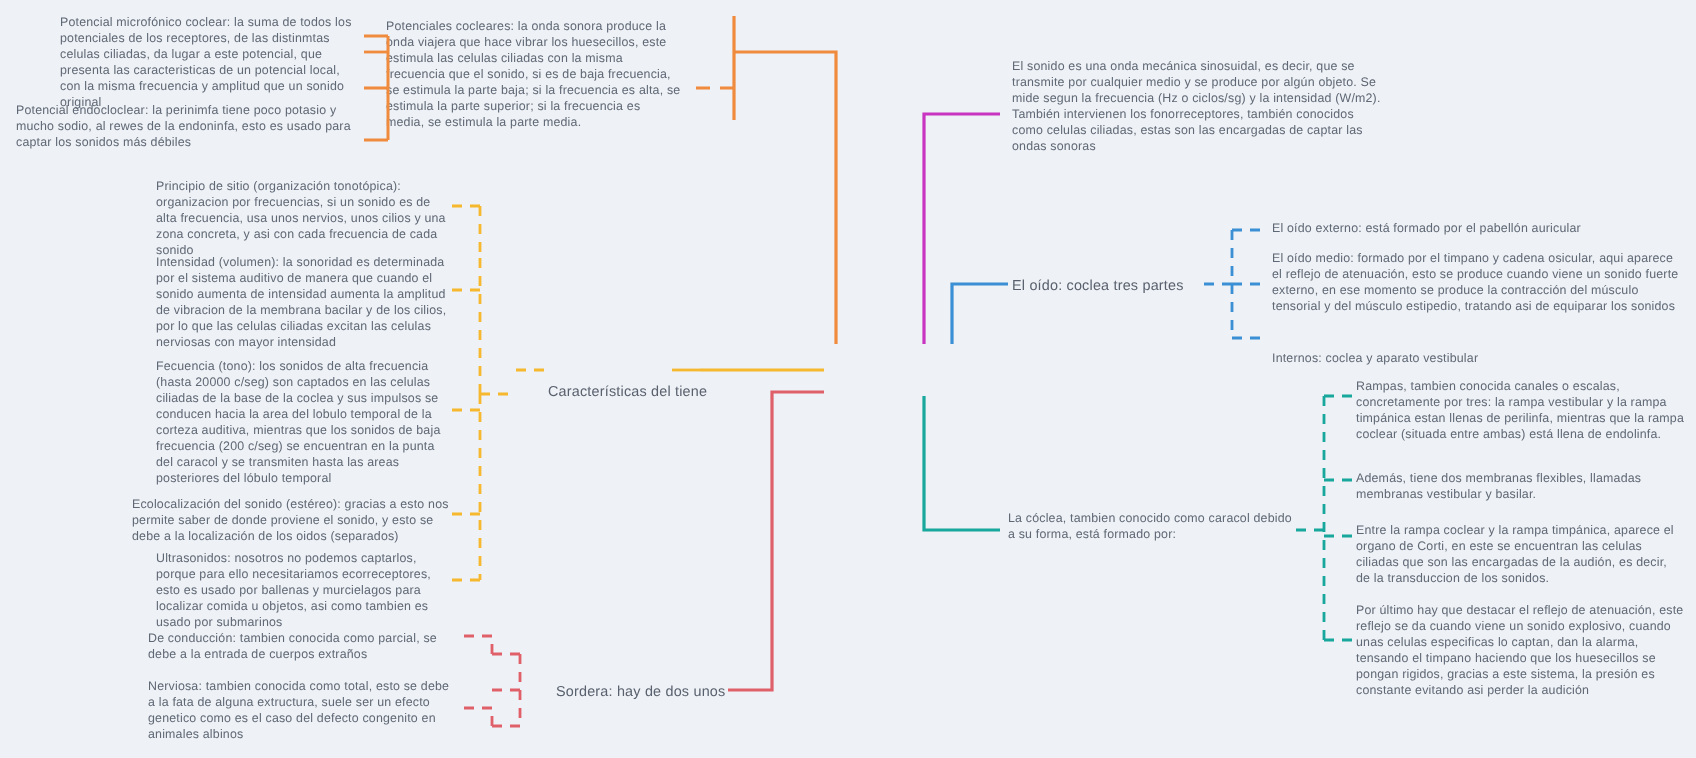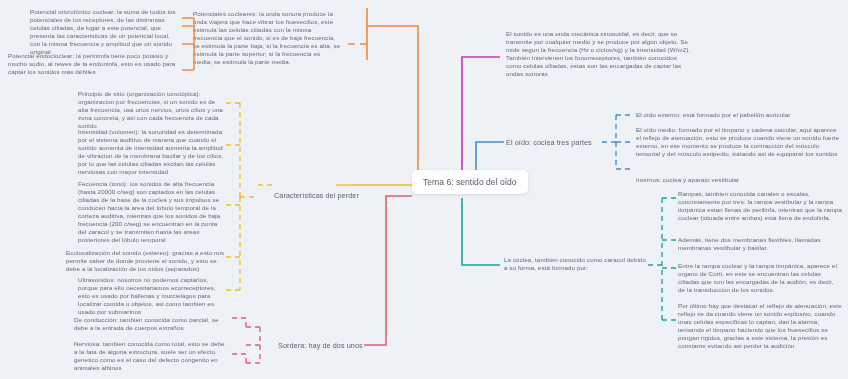--- a/index.html
+++ b/index.html
@@ -99,28 +99,27 @@
 
     <path d="M 462 198 L 462 265 L 500 265" stroke="#17a79c" stroke-width="1.6" fill="none"></path>
     <path d="M 648 265 L 662 265" stroke="#17a79c" stroke-width="1.4" fill="none" stroke-dasharray="5,4"></path>
     <path d="M 662 198 L 662 320" stroke="#17a79c" stroke-width="1.4" fill="none" stroke-dasharray="5,4"></path>
     <path d="M 662 198 L 676 198" stroke="#17a79c" stroke-width="1.4" fill="none" stroke-dasharray="5,4"></path>
     <path d="M 662 240 L 676 240" stroke="#17a79c" stroke-width="1.4" fill="none" stroke-dasharray="5,4"></path>
     <path d="M 662 268 L 676 268" stroke="#17a79c" stroke-width="1.4" fill="none" stroke-dasharray="5,4"></path>
     <path d="M 662 320 L 676 320" stroke="#17a79c" stroke-width="1.4" fill="none" stroke-dasharray="5,4"></path>
   </svg>
 
-  <div class="central" style="left:412px; top:170px;">Tema 6: sentido del oído</div>
 
   <div class="node leaf" style="left:30px; top:8px; width:150px;">Potencial microfónico coclear: la suma de todos los potenciales de los receptores, de las distinmtas celulas ciliadas, da lugar a este potencial, que presenta las caracteristicas de un potencial local, con la misma frecuencia y amplitud que un sonido original</div>
   <div class="node leaf" style="left:8px; top:52px; width:172px;">Potencial endocloclear: la perinimfa tiene poco potasio y mucho sodio, al rewes de la endoninfa, esto es usado para captar los sonidos más débiles</div>
 
   <div class="node leaf" style="left:193px; top:10px; width:148px;">Potenciales cocleares: la onda sonora produce la onda viajera que hace vibrar los huesecillos, este estimula las celulas ciliadas con la misma frecuencia que el sonido, si es de baja frecuencia, se estimula la parte baja; si la frecuencia es alta, se estimula la parte superior; si la frecuencia es media, se estimula la parte media.</div>
 
-  <div class="node branch-label" style="left:274px; top:191px;">Características del perder</div>
+  <div class="node branch-label" style="left:274px; top:191px;">Características del tiene</div>
 
   <div class="node leaf" style="left:78px; top:90px; width:148px;">Principio de sitio (organización tonotópica): organizacion por frecuencias, si un sonido es de alta frecuencia, usa unos nervios, unos cilios y una zona concreta, y asi con cada frecuencia de cada sonido</div>
   <div class="node leaf" style="left:78px; top:128px; width:148px;">Intensidad (volumen): la sonoridad es determinada por el sistema auditivo de manera que cuando el sonido aumenta de intensidad aumenta la amplitud de vibracion de la membrana bacilar y de los cilios, por lo que las celulas ciliadas excitan las celulas nerviosas con mayor intensidad</div>
   <div class="node leaf" style="left:78px; top:180px; width:148px;">Fecuencia (tono): los sonidos de alta frecuencia (hasta 20000 c/seg) son captados en las celulas ciliadas de la base de la coclea y sus impulsos se conducen hacia la area del lobulo temporal de la corteza auditiva, mientras que los sonidos de baja frecuencia (200 c/seg) se encuentran en la punta del caracol y se transmiten hasta las areas posteriores del lóbulo temporal</div>
   <div class="node leaf" style="left:66px; top:249px; width:160px;">Ecolocalización del sonido (estéreo): gracias a esto nos permite saber de donde proviene el sonido, y esto se debe a la localización de los oidos (separados)</div>
   <div class="node leaf" style="left:78px; top:276px; width:148px;">Ultrasonidos: nosotros no podemos captarlos, porque para ello necesitariamos ecorreceptores, esto es usado por ballenas y murcielagos para localizar comida u objetos, asi como tambien es usado por submarinos</div>
 
   <div class="node branch-label" style="left:278px; top:341px;">Sordera: hay de dos unos</div>
 
   <div class="node leaf" style="left:74px; top:316px; width:152px;">De conducción: tambien conocida como parcial, se debe a la entrada de cuerpos extraños</div>

